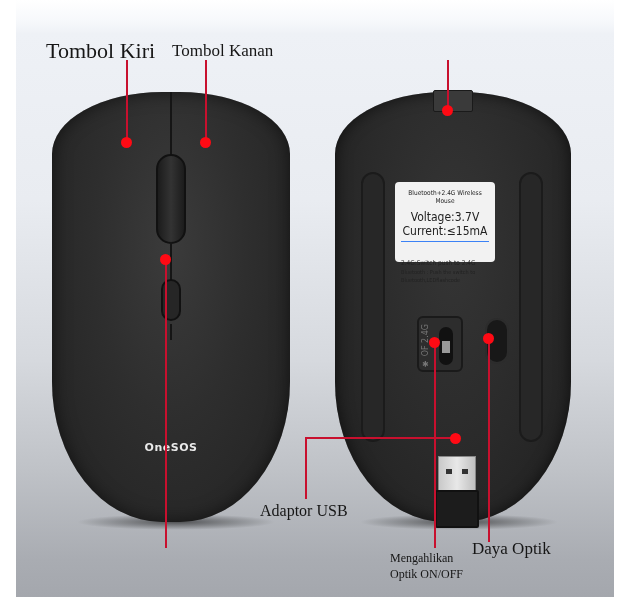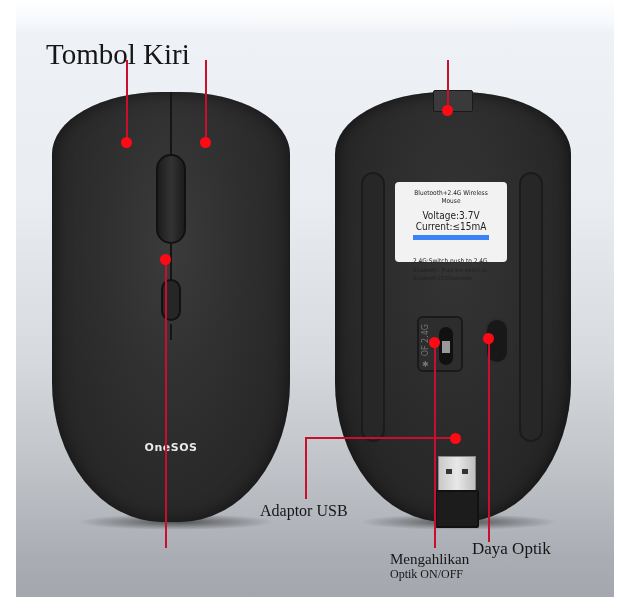--- a/index.html
+++ b/index.html
@@ -40,26 +40,26 @@
   .mouse-bottom {
     position: absolute; left: 319px; top: 92px; width: 236px; height: 430px;
     border-radius: 110px 110px 110px 110px / 62px 62px 140px 140px;
     background: radial-gradient(ellipse at 50% 35%, #353535 0%, #2a2a2a 55%, #1f1f1f 100%);
     box-shadow: inset 0 0 16px rgba(0,0,0,0.6);
   }
   .shadow-bottom { position: absolute; left: 343px; top: 514px; width: 200px; height: 16px; border-radius: 50%; background: radial-gradient(ellipse, rgba(0,0,0,0.55), rgba(0,0,0,0) 70%); }
   .charge-port { position: absolute; left: 98px; top: -2px; width: 40px; height: 22px; background: #3a3a3a; border: 1px solid #1a1a1a; border-radius: 2px; }
   .rail { position: absolute; top: 80px; width: 24px; height: 270px; border-radius: 12px; border: 2px solid #1b1b1b; background: #272727; }
   .sticker {
-    position: absolute; left: 60px; top: 90px; width: 112px; height: 80px;
-    background: #f2f2f2; border-radius: 4px; padding: 4px 18px;
+    position: absolute; left: 60px; top: 90px; width: 100px; height: 80px;
+    background: #f2f2f2; border-radius: 4px; padding: 4px 6px;
     font-family: "DejaVu Sans Condensed", "DejaVu Sans", sans-serif; color: #222;
   }
   .sticker .s1 { font-size: 6.5px; text-align: center; margin-top: 3px; }
-  .sticker .s2 { font-size: 10px; text-align: center; margin-top: 5px; padding-bottom: 3px; border-bottom: 5px solid #3b82f6; }
+  .sticker .s2 { font-size: 12px; text-align: center; margin-top: 5px; padding-bottom: 3px; border-bottom: 1px solid #3b82f6; }
   .sticker .s3 { font-size: 6.5px; margin-top: 17px; }
   .sticker .s4, .sticker .s5 { font-size: 5.5px; margin-top: 2px; }
   .switch-box { position: absolute; left: 82px; top: 224px; width: 46px; height: 56px; border-radius: 6px; border: 2px solid #1a1a1a; background: #2d2d2d; }
   .switch-text { position: absolute; left: 2px; top: 6px; font-family: "DejaVu Sans", sans-serif; font-size: 8px; color: #777; writing-mode: vertical-rl; transform: rotate(180deg); }
   .switch-slot { position: absolute; left: 20px; top: 9px; width: 14px; height: 38px; border-radius: 7px; background: #111; }
   .switch-knob { position: absolute; left: 3px; top: 14px; width: 8px; height: 12px; background: #999; }
   .optic { position: absolute; left: 150px; top: 226px; width: 24px; height: 46px; border-radius: 12px; background: #181818; border: 2px solid #2c2c2c; }
   .usb-housing { position: absolute; left: 100px; top: 398px; width: 44px; height: 38px; background: #1c1c1c; border: 2px solid #111; border-radius: 2px; }
   .usb-plug { position: absolute; left: 103px; top: 364px; width: 38px; height: 44px; background: linear-gradient(to right, #c9c9c9, #e8e8e8 50%, #bfbfbf); border: 1px solid #888; }
   .usb-hole { position: absolute; top: 12px; width: 6px; height: 5px; background: #333; }
@@ -120,18 +120,19 @@
   <div class="lead-v" style="left:418px; top:342px; height:206px;"></div>
   <div class="dot" style="left:413px; top:337px;"></div>
 
   <div class="lead-v" style="left:472px; top:338px; height:204px;"></div>
   <div class="dot" style="left:467px; top:333px;"></div>
 
   <div class="lead-h" style="left:289px; top:437px; height:2px; width:150px;"></div>
   <div class="lead-v" style="left:289px; top:437px; height:62px;"></div>
   <div class="dot" style="left:434px; top:433px;"></div>
 
-  <div class="label" style="left:30px; top:40px; font-size:29px;">Tombol Kiri</div>
+  <div class="label" style="left:30px; top:40px; font-size:22px;">Tombol Kiri</div>
+  <div class="label" style="left:156px; top:42px; font-size:17px;">Tombol Kanan</div>
   <div class="label" style="left:244px; top:503px; font-size:16px;">Adaptor USB</div>
   <div class="label" style="left:456px; top:540px; font-size:17px;">Daya Optik</div>
-  <div class="label" style="left:374px; top:552px; font-size:15px;">Mengahlikan</div>
+  <div class="label" style="left:374px; top:552px; font-size:12px;">Mengahlikan</div>
   <div class="label" style="left:374px; top:568px; font-size:12px;">Optik ON/OFF</div>
 </div>
 
 </body></html>

